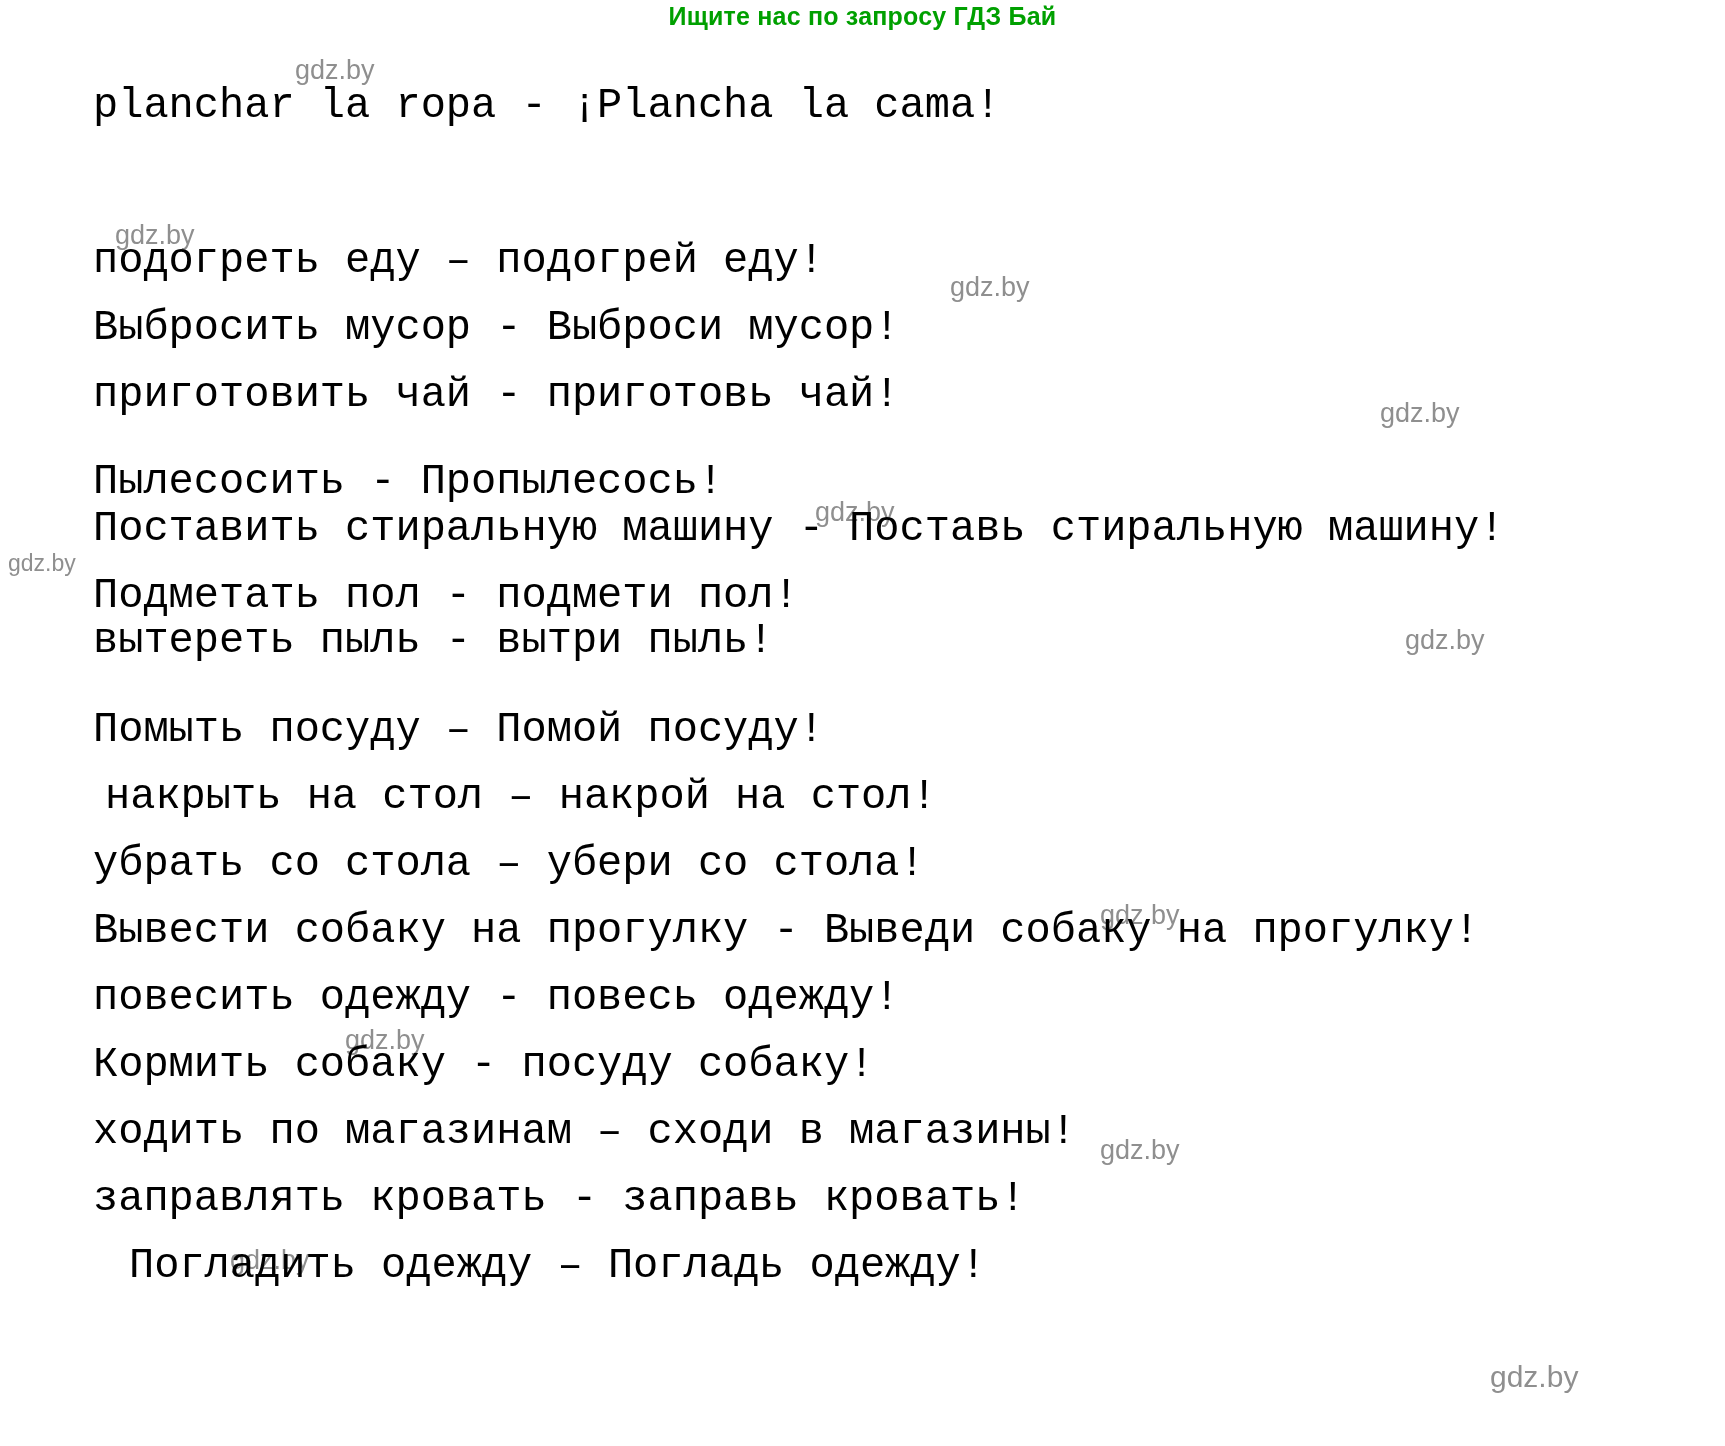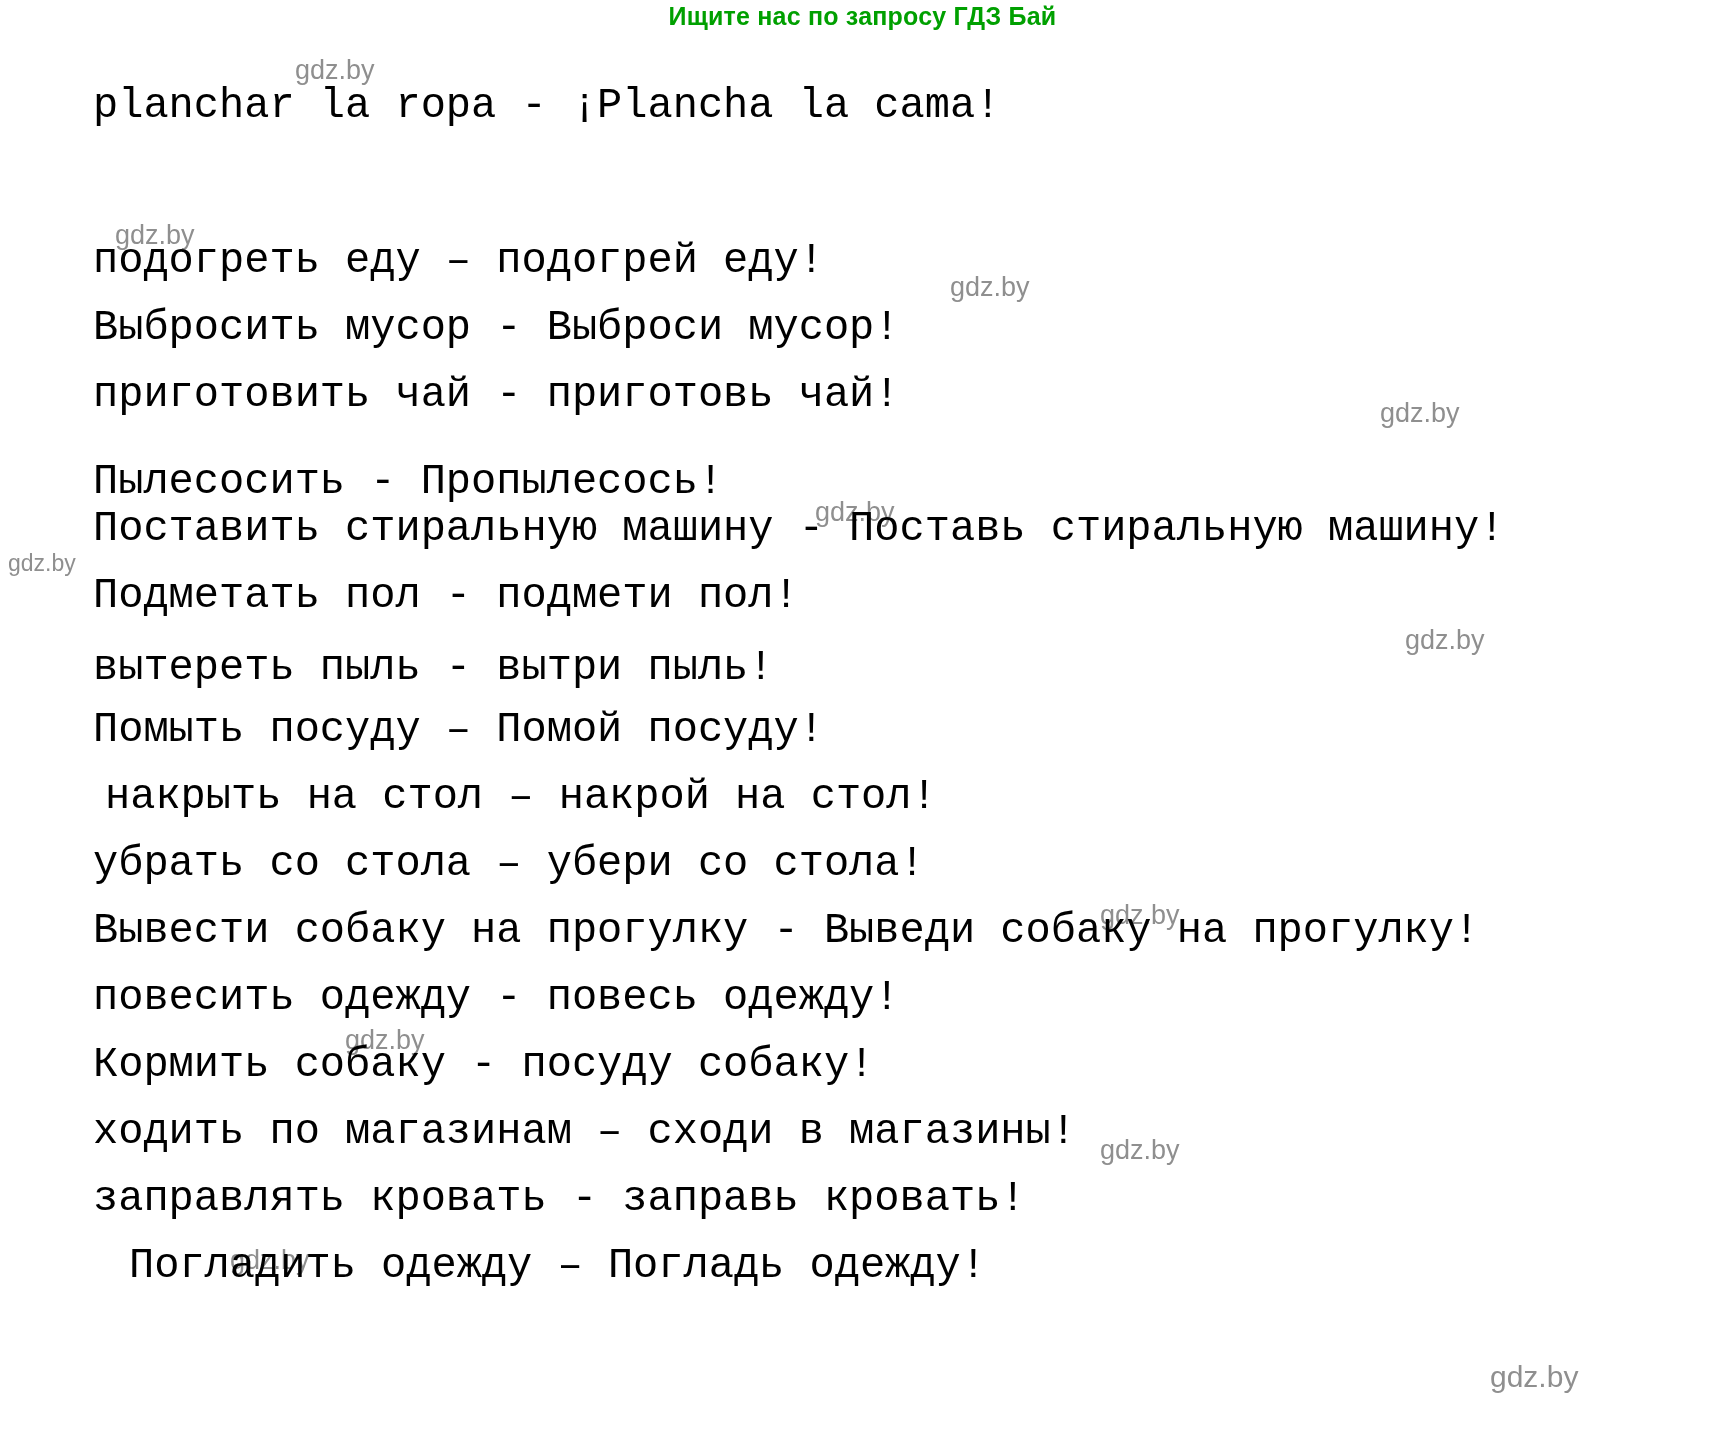--- a/index.html
+++ b/index.html
@@ -101,21 +101,21 @@
 
   <div class="content">
     <div class="line line-title" style="top:0px;">planchar la ropa - ¡Plancha la cama!</div>
 
     <div class="line line-body" style="top:155px;">подогреть еду – подогрей еду!</div>
     <div class="line line-body" style="top:222px;">Выбросить мусор - Выброси мусор!</div>
     <div class="line line-body" style="top:289px;">приготовить чай - приготовь чай!</div>
     <div class="line line-body" style="top:356px;margin-top:20px;">Пылесосить - Пропылесось!</div>
     <div class="line line-body" style="top:423px;">Поставить стиральную машину - Поставь стиральную машину!</div>
     <div class="line line-body" style="top:490px;">Подметать пол - подмети пол!</div>
-    <div class="line line-body" style="top:562px;">вытереть пыль - вытри пыль!</div>
+    <div class="line line-body" style="top:535px;">вытереть пыль - вытри пыль!</div>
     <div class="line line-body" style="top:624px;">Помыть посуду – Помой посуду!</div>
     <div class="line line-body" style="top:691px;margin-left:12px;">накрыть на стол – накрой на стол!</div>
     <div class="line line-body" style="top:758px;">убрать со стола – убери со стола!</div>
     <div class="line line-body" style="top:825px;">Вывести собаку на прогулку - Выведи собаку на прогулку!</div>
     <div class="line line-body" style="top:892px;">повесить одежду - повесь одежду!</div>
     <div class="line line-body" style="top:959px;">Кормить собаку - посуду собаку!</div>
     <div class="line line-body" style="top:1026px;">ходить по магазинам – сходи в магазины!</div>
     <div class="line line-body" style="top:1093px;">заправлять кровать - заправь кровать!</div>
     <div class="line line-body" style="top:1160px;margin-left:36px;">Погладить одежду – Погладь одежду!</div>
   </div>

